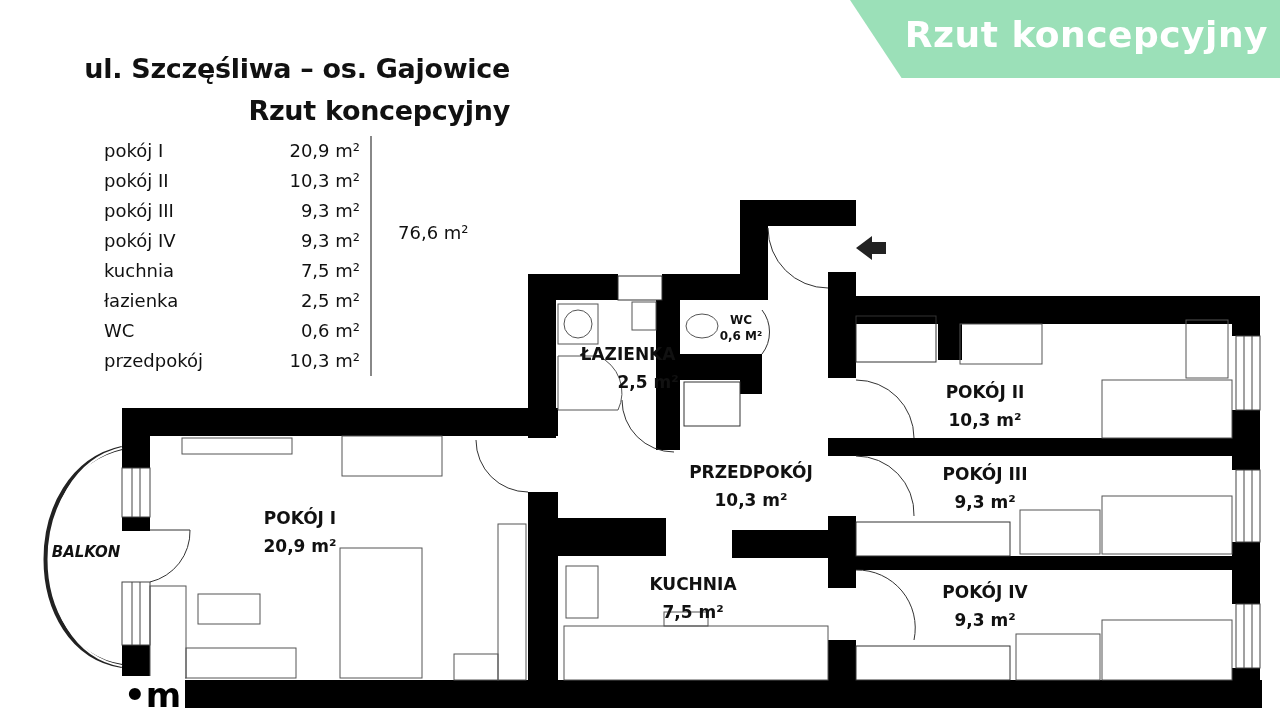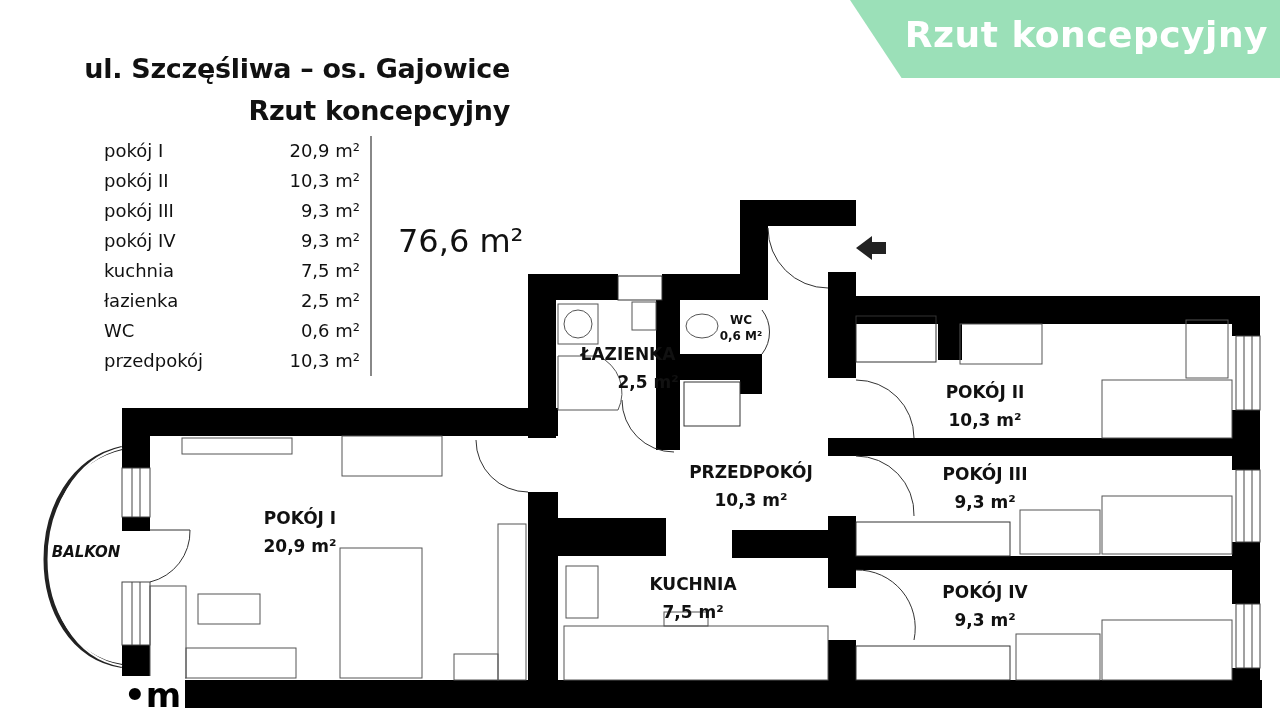--- a/index.html
+++ b/index.html
@@ -5,21 +5,21 @@
     html, body { margin:0; padding:0; }
     body { width:1280px; height:720px; position:relative; overflow:hidden; background:#ffffff; font-family:"DejaVu Sans", sans-serif; color:#111; }
     .title-block { position:absolute; left:60px; top:37px; width:450px; text-align:right;margin-top:12px; }
     .title-line1 { font-size:27px; font-weight:600; line-height:40px; letter-spacing:-0.3px; }
     .title-line2 { font-size:27px; font-weight:600; line-height:44px; letter-spacing:-0.3px; }
     .banner { position:absolute; right:0; top:0; width:430px; height:78px; background:#9be0b8; clip-path:polygon(0 0,100% 0,100% 100%,12% 100%); }
     .banner-text { position:absolute; right:12px; top:14px; font-size:36px; font-weight:bold; color:#ffffff; letter-spacing:0.5px; }
     .area-table { position:absolute; left:104px; top:136px; width:256px; }
     .area-row { display:flex; justify-content:space-between; height:30px; line-height:30px; font-size:18px; }
     .area-divider { position:absolute; left:370px; top:136px; width:2px; height:240px; background:#888; }
-    .total-area { position:absolute; left:398px; top:222px; font-size:32px; }
+    .total-area { position:absolute; left:398px; top:222px; font-size:18px; }
     .plan { position:absolute; left:0; top:0; }
     .room-label { position:absolute; text-align:center; font-weight:600; font-size:17px; line-height:28px; }
     .room-label .a { display:block; }
     .small-label { font-size:12px; line-height:16px; }
     .logo { position:absolute; left:120px; top:676px; font-size:34px; font-weight:bold; color:#000; background:#fff; padding:0 4px; line-height:38px; }
   </style>
 </head>
 <body>
 
 <svg class="plan" width="1280" height="720" viewBox="0 0 1280 720">

